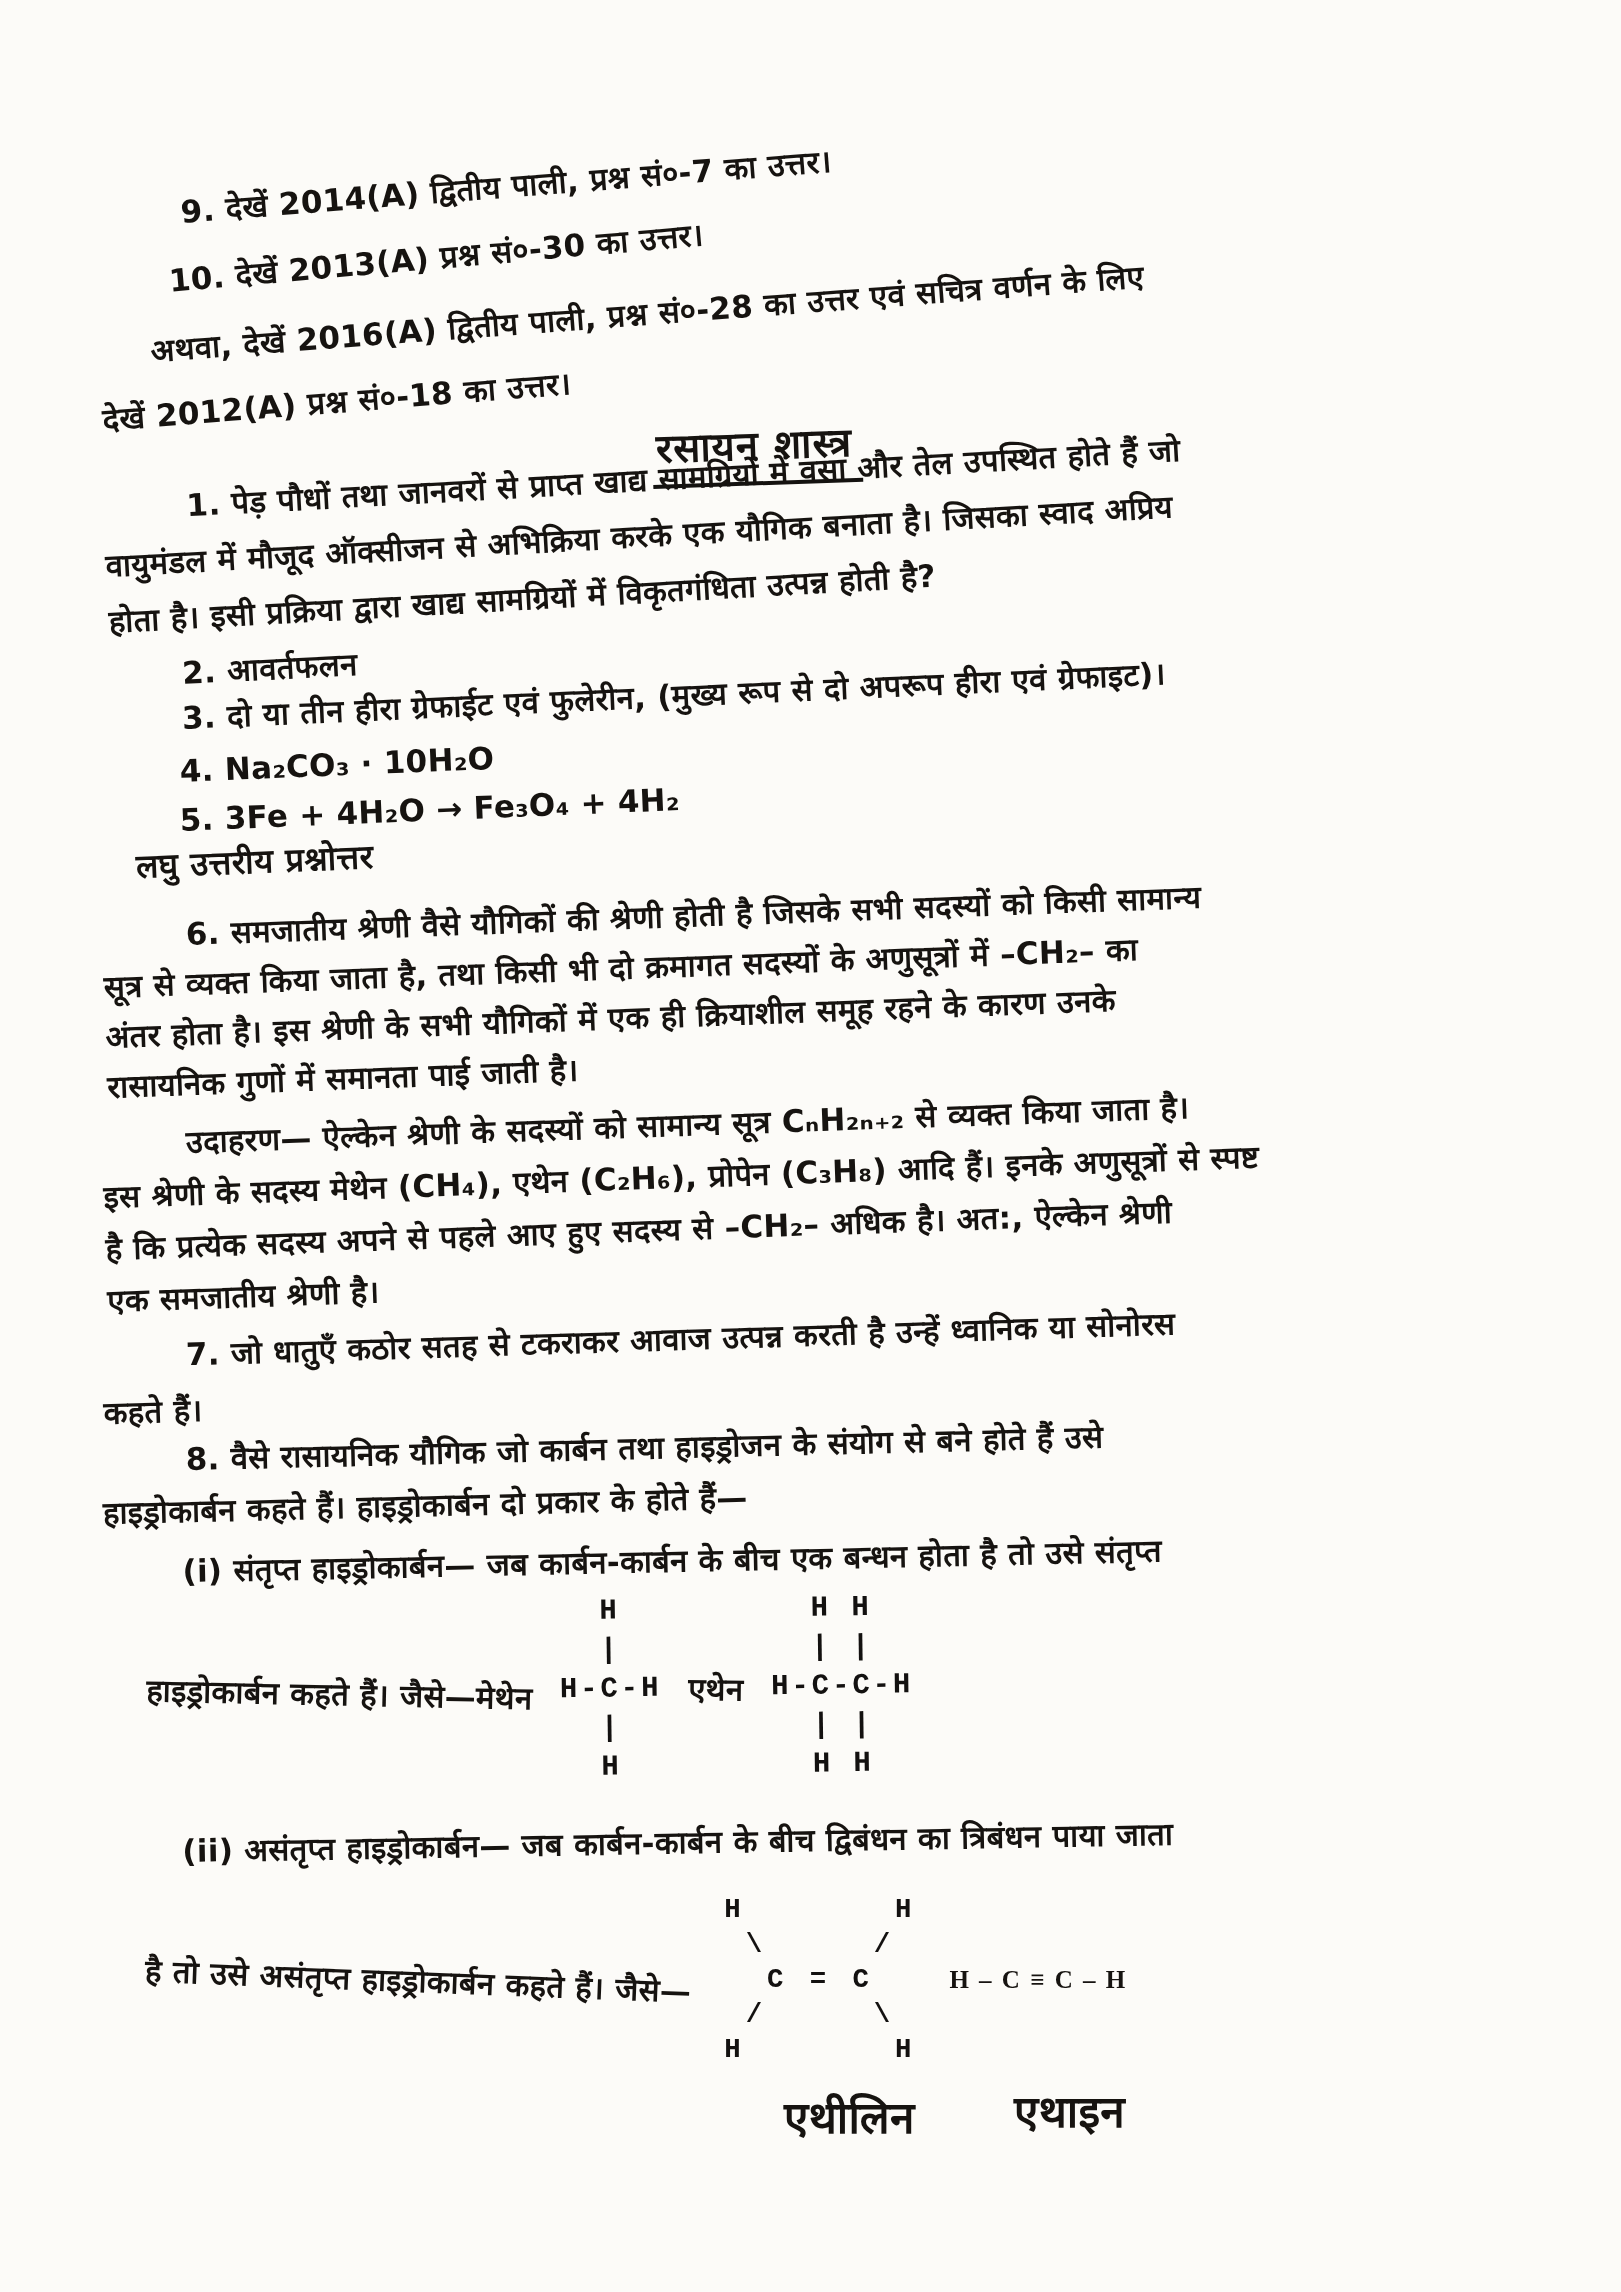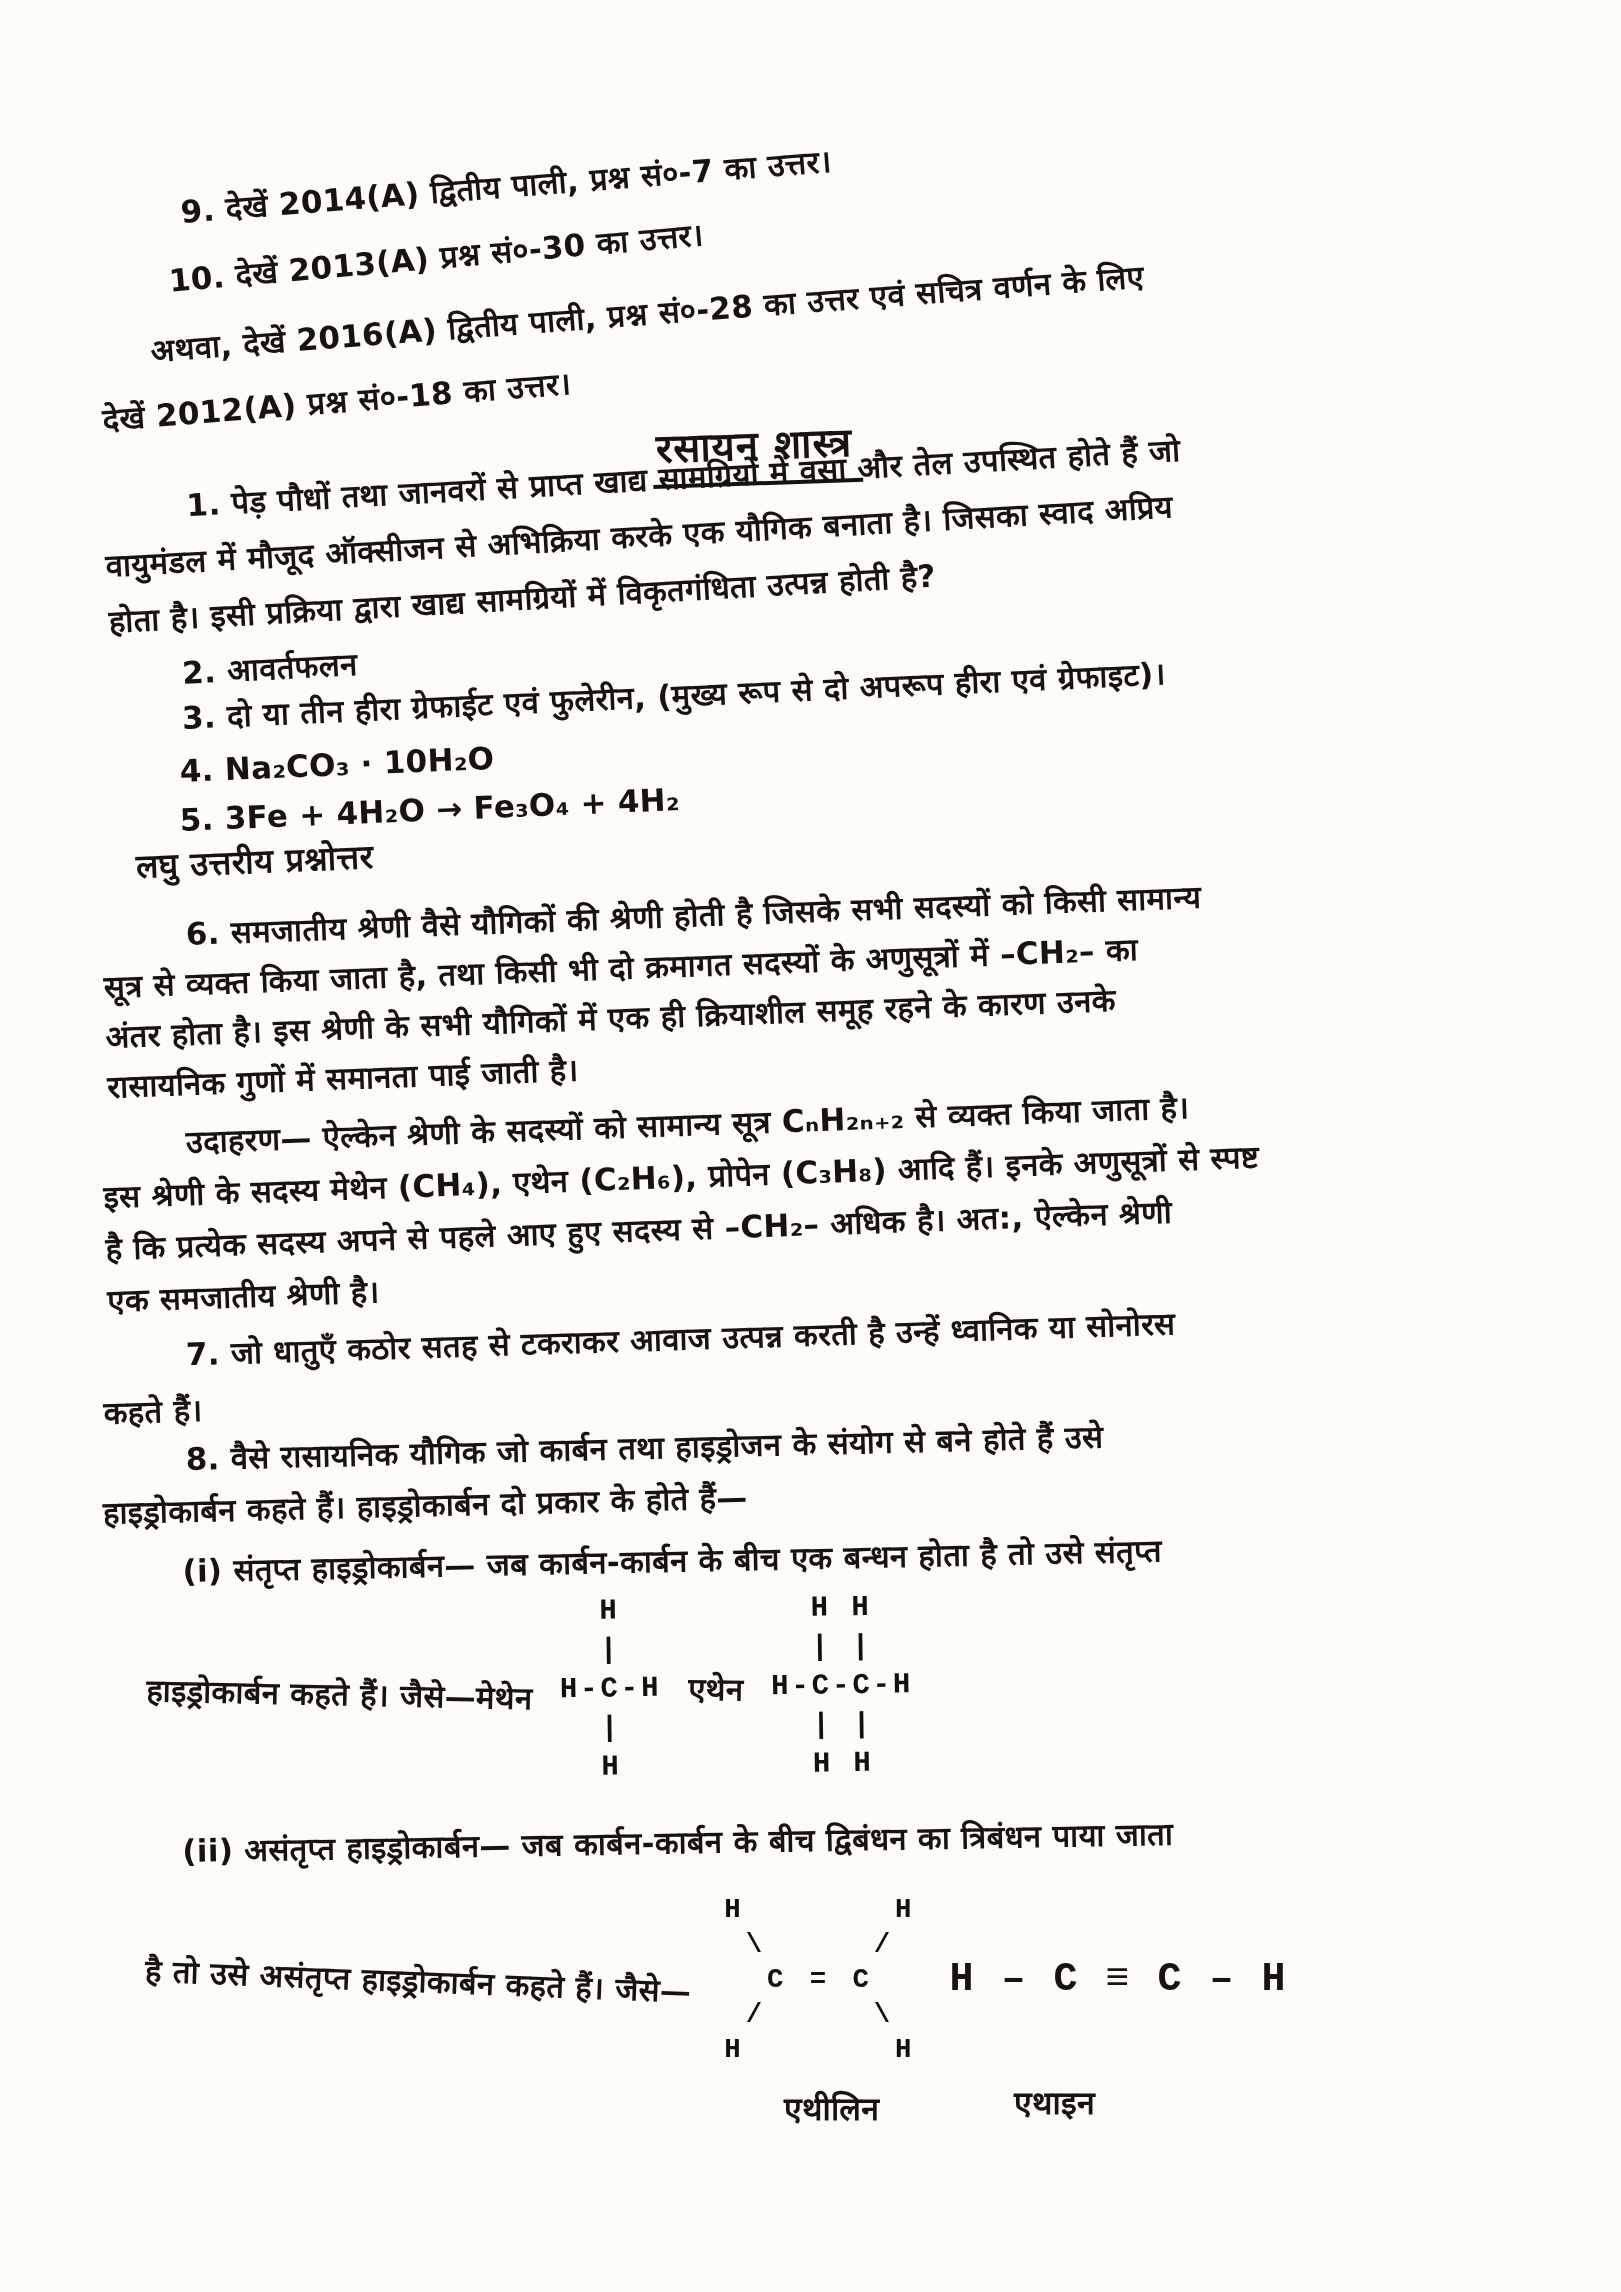--- a/index.html
+++ b/index.html
@@ -35,29 +35,29 @@
     font-weight:700;
     color:#131110;
   }
   pre.d-methane, pre.d-ethane {
     font-size:29px; line-height:39px; letter-spacing:2.9px;
   }
   pre.d-ethylene {
     font-size:27.4px; line-height:35px; letter-spacing:4.9px;
   }
   .ethyne {
-    font-family:Liberation Mono, monospace;
+    font-family:Liberation Serif, serif;
     font-weight:700;
-    font-size:40px; letter-spacing:2px;
+    font-size:25px; letter-spacing:2px;
   }
   .row { display:flex; align-items:center; }
   .sat-row { gap:27.4px; }
   .unsat-row { gap:33px; }
   .cap { font-size:31px; white-space:nowrap; }
-  .struct-label { font-size:32px; }
+  .struct-label { font-size:44px; }
 </style>
 </head>
 <body>
 
 <div class="page">
 
   <div class="blk" style="left:179px; top:190px; transform:rotate(-4.5deg);">9. देखें 2014(A) द्वितीय पाली, प्रश्न सं०-7 का उत्तर।</div>
 
   <div class="blk" style="left:167px; top:259px; transform:rotate(-5deg);">10. देखें 2013(A) प्रश्न सं०-30 का उत्तर।</div>
 

